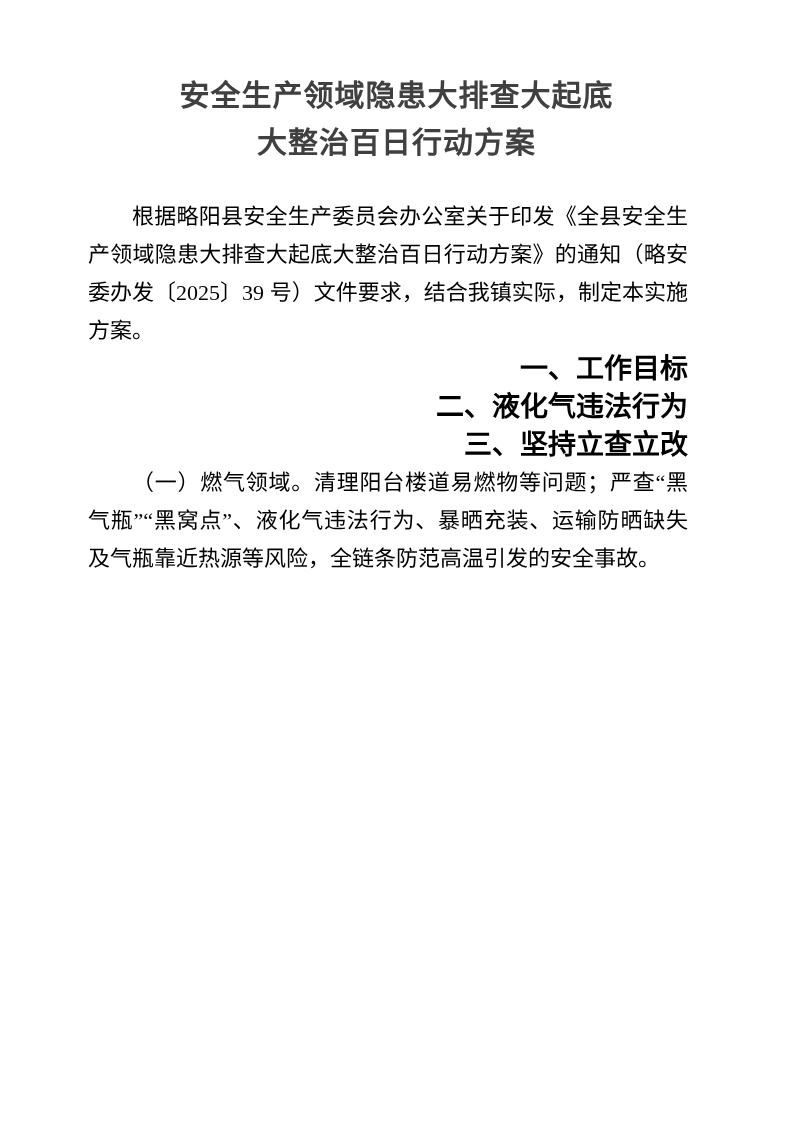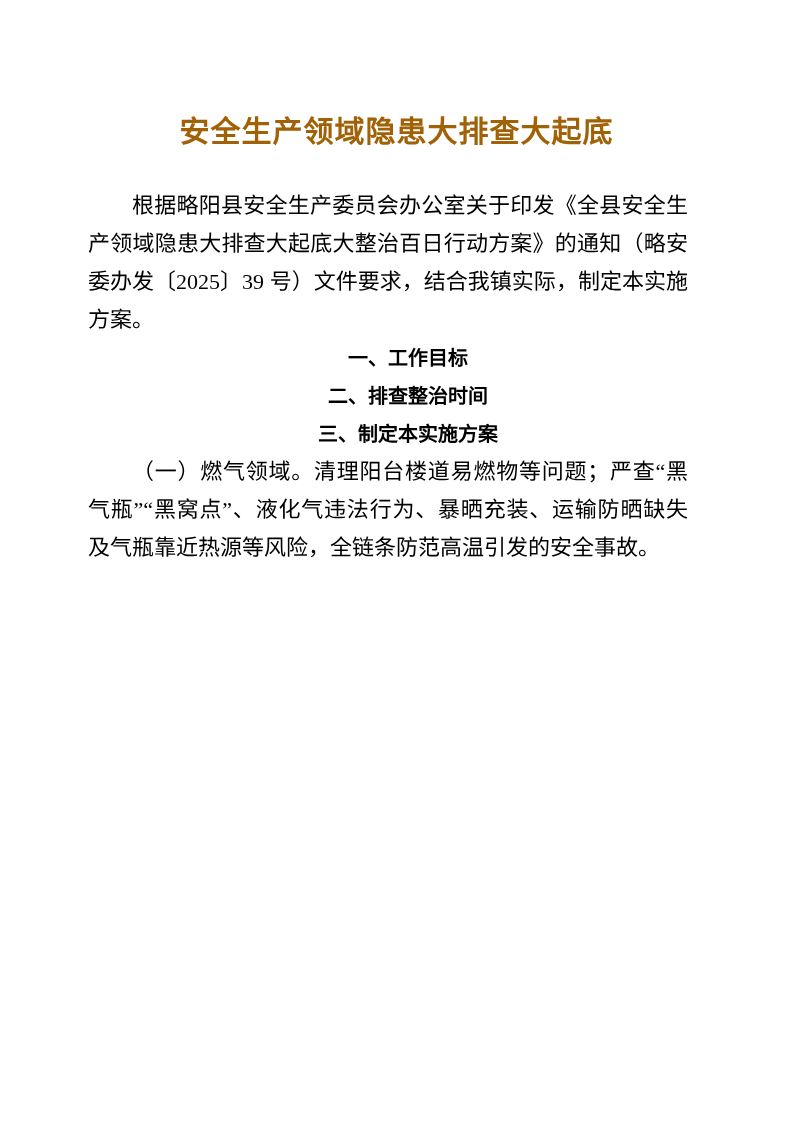--- a/index.html
+++ b/index.html
@@ -10,28 +10,28 @@
   .page {
     position: relative;
     width: 793px;
     height: 1122px;
     background: #ffffff;
     overflow: hidden;
     color: #000000;
     box-sizing: border-box;
   }
   .title-block {
-    padding-top: 108px;
+    padding-top: 72px;
     text-align: center;
     font-family: "Liberation Serif", "DejaVu Serif", serif;
     font-weight: 700;
     font-size: 30px;
     line-height: 47px;
     letter-spacing: 1px;
-    color: #a16207;
+    color: #404040;
   }
   .body-block {
     margin-top: 32px;
     padding-left: 88px;
     padding-right: 105px;
     font-family: "Liberation Serif", "DejaVu Serif", serif;
     font-size: 22px;
     line-height: 38px;
     color: #000000;
   }
@@ -41,46 +41,47 @@
     text-align: justify;
     text-justify: inter-ideograph;
     word-break: break-all;
     overflow-wrap: break-word;
   }
   .sec-heading {
     margin: 0;
     text-indent: 2em;
     font-family: "Liberation Sans", "DejaVu Sans", sans-serif;
     font-weight: 700;
-    font-size: 20px;
+    font-size: 28px;
     line-height: 38px;
-    text-align: center;
+    text-align: right;
   }
   .sub-label {
     font-weight: 400;
   }
 </style>
 </head>
 <body>
 
 <div class="page">
 
   <div class="title-block">
     <div>安全生产领域隐患大排查大起底</div>
+    <div>大整治百日行动方案</div>
   </div>
 
   <div class="body-block">
 
     <p class="para">根据略阳县安全生产委员会办公室关于印发《全县安全生产领域隐患大排查大起底大整治百日行动方案》的通知（略安委办发〔2025〕39 号）文件要求，结合我镇实际，制定本实施方案。</p>
 
     <h2 class="sec-heading">一、工作目标</h2>
 
 
-    <h2 class="sec-heading">二、排查整治时间</h2>
+    <h2 class="sec-heading">二、液化气违法行为</h2>
 
 
-    <h2 class="sec-heading">三、制定本实施方案</h2>
+    <h2 class="sec-heading">三、坚持立查立改</h2>
 
     <p class="para"><span class="sub-label">（一）燃气领域。</span><span>清理阳台楼道易燃物等问题；严查“黑气瓶”“黑窝点”、液化气违法行为、暴晒充装、运输防晒缺失及气瓶靠近热源等风险，全链条防范高温引发的安全事故。</span></p>
 
   </div>
 
 </div>
 
 </body></html>

